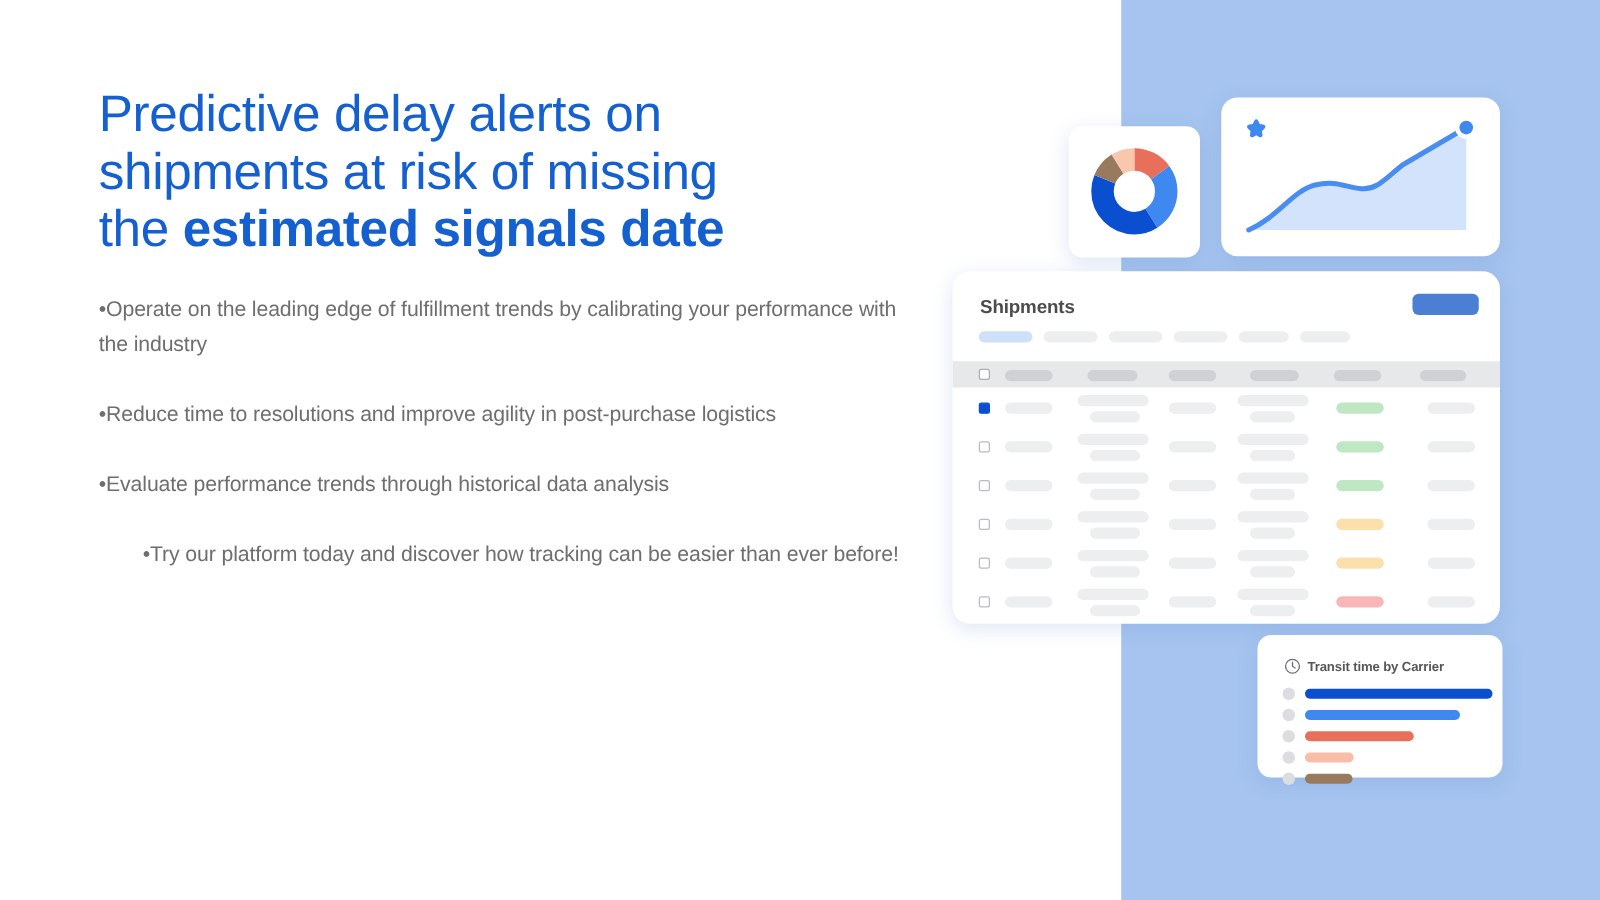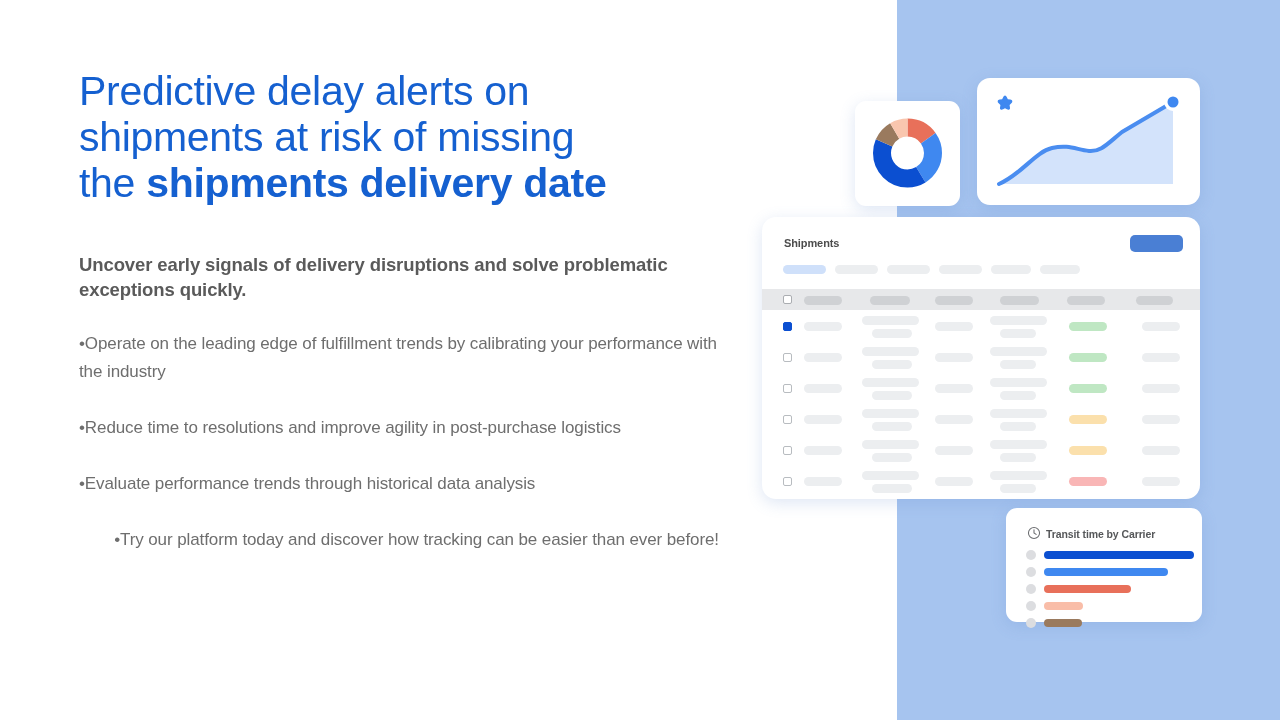--- a/index.html
+++ b/index.html
@@ -102,21 +102,21 @@
     left: 762px;
     top: 217px;
     width: 438px;
     height: 282px;
     border-radius: 14px;
     overflow: hidden;
   }
   #ship-title {
     position: absolute;
     left: 22px; top: 20px;
-    font-size: 11px;
+    font-size: 15px;
     font-weight: 700;
     color: #4c4c4c;
     letter-spacing: -0.1px;
   }
   #ship-button {
     position: absolute;
     right: 17px; top: 18px;
     width: 53px; height: 17px;
     background: #4a7fd4;
     border-radius: 5px;
@@ -210,24 +210,23 @@
 
 <div id="page">
 
   <div id="blue-panel"></div>
 
   <div id="left-col">
 
     <h1 id="headline">
       <span>Predictive delay alerts on</span><br>
       <span>shipments at risk of missing</span><br>
-      <span>the </span><span class="bold">shipments delivery date</span>
+      <span>the </span><span class="bold">estimated signals date</span>
     </h1>
 
-    <p id="subhead">Uncover early signals of delivery disruptions and solve problematic exceptions quickly.</p>
 
     <div id="bullets">
       <p class="bullet">•Operate on the leading edge of fulfillment trends by calibrating your performance with the industry</p>
       <p class="bullet">•Reduce time to resolutions and improve agility in post-purchase logistics</p>
       <p class="bullet">•Evaluate performance trends through historical data analysis</p>
       <p class="bullet">•Try our platform today and discover how tracking can be easier than ever before!</p>
     </div>
   </div>
 
   <div class="card" id="donut-card">

